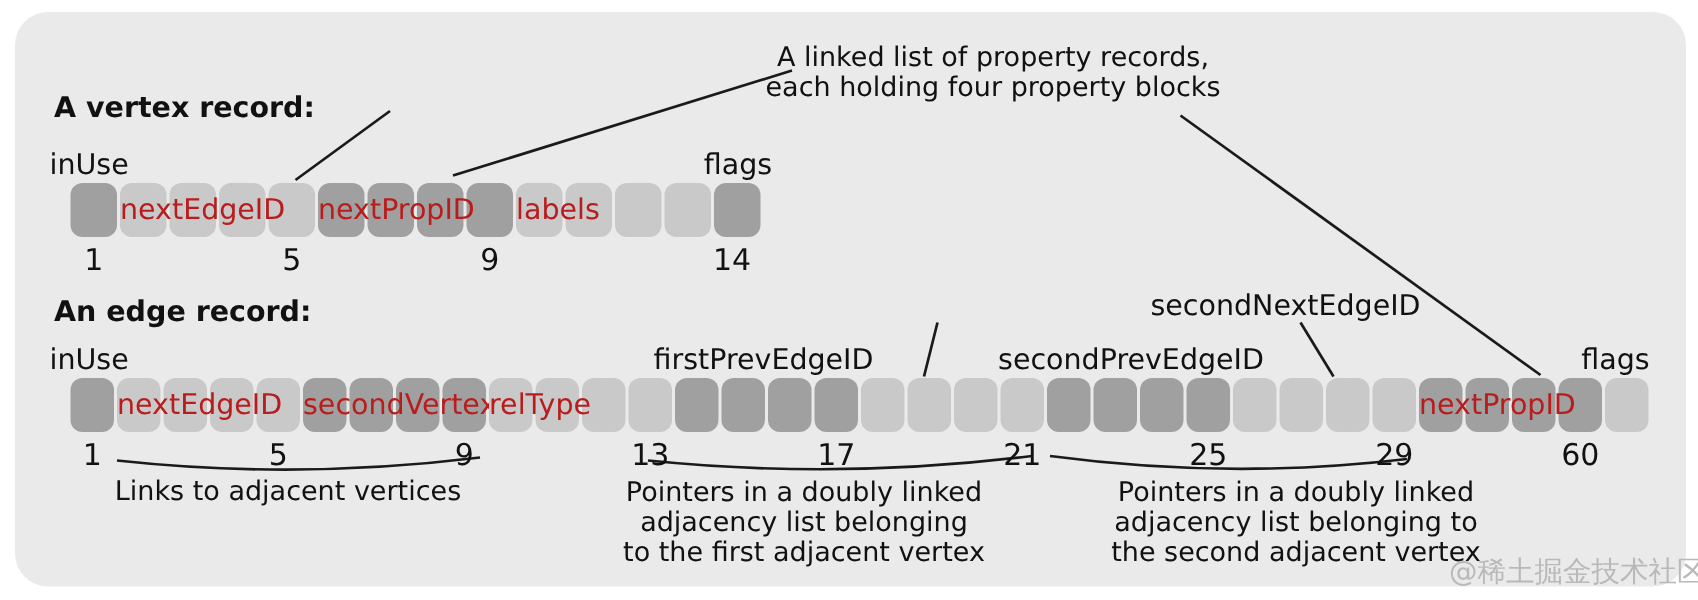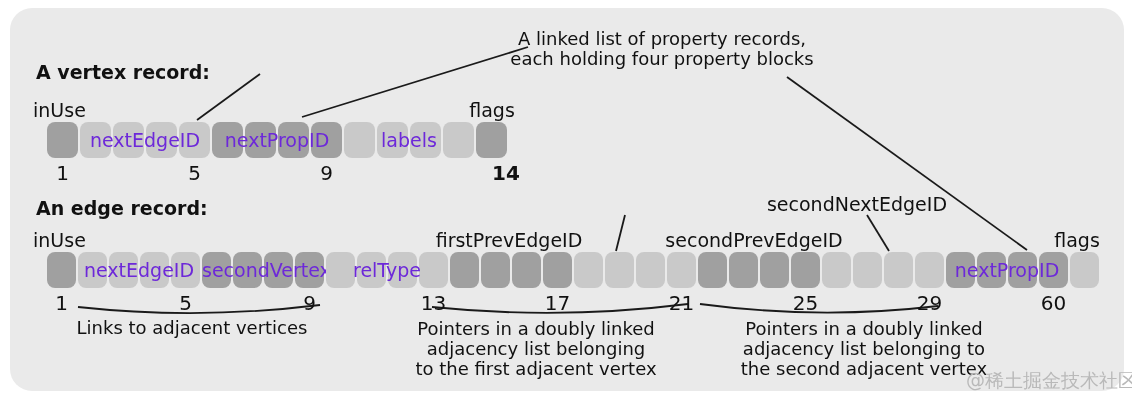--- a/index.html
+++ b/index.html
@@ -17,21 +17,21 @@
   .title{font-weight:bold;font-size:19px;line-height:21px;}
   .lbl{font-size:19px;line-height:21px;}
   .ann{font-size:18px;line-height:20px;text-align:center;transform:translateX(-50%);}
   .ctr{transform:translateX(-50%);}
   .record{position:absolute;height:36px;}
   .byte{position:absolute;top:0;height:36px;border-radius:8px;}
   .byte.light{background:var(--light-block,#c9c9c9);}
   .byte.dark{background:var(--dark-block,#a0a0a0);}
   .fieldlabel{
     position:absolute;top:0;height:36px;line-height:36px;
-    text-align:center;font-size:19px;color:#6d28d9;white-space:nowrap;
+    text-align:left;font-size:19px;color:#b91c1c;white-space:nowrap;
   }
   .marker{
     position:absolute;top:40px;transform:translateX(-50%);
     font-size:20px;line-height:22px;color:#111;
   }
   .watermark{font-size:19px;color:var(--watermark,#b9b9b9);white-space:nowrap;}
   svg line,svg path{stroke:#1a1a1a;stroke-width:1.8;fill:none;}
 </style>
 </head>
 <body>
@@ -68,21 +68,21 @@
       <div class="fieldlabel" style="left: 165px; width: 130px;">nextPropID</div>
       <div class="byte light" style="left: 297px; width: 31px;"></div>
       <div class="byte light" style="left: 330px; width: 31px;"></div>
       <div class="byte light" style="left: 363px; width: 31px;"></div>
       <div class="byte light" style="left: 396px; width: 31px;"></div>
       <div class="fieldlabel" style="left: 297px; width: 130px;">labels</div>
       <div class="byte dark" style="left: 429px; width: 31px;"></div>
       <div class="marker" style="left: 15.5px;">1</div>
       <div class="marker" style="left: 147.5px;">5</div>
       <div class="marker" style="left: 279.5px;">9</div>
-      <div class="marker" style="left: 459px; font-weight: bold;">14</div>
+      <div class="marker" style="left: 441px;">14</div>
     </div>
 
   <div class="abs title" style="left:36px;top:198px">An edge record:</div>
   <div class="abs lbl" style="left:33px;top:230px">inUse</div>
   <div class="abs lbl ctr" style="left:509px;top:230px">firstPrevEdgeID</div>
   <div class="abs lbl ctr" style="left:857px;top:194px">secondNextEdgeID</div>
   <div class="abs lbl ctr" style="left:754px;top:230px">secondPrevEdgeID</div>
   <div class="abs lbl ctr" style="left:1077px;top:230px">flags</div>
   <div class="record" style="left:47px;top:252px">
       <div class="byte dark" style="left: 0px; width: 29px;"></div>

